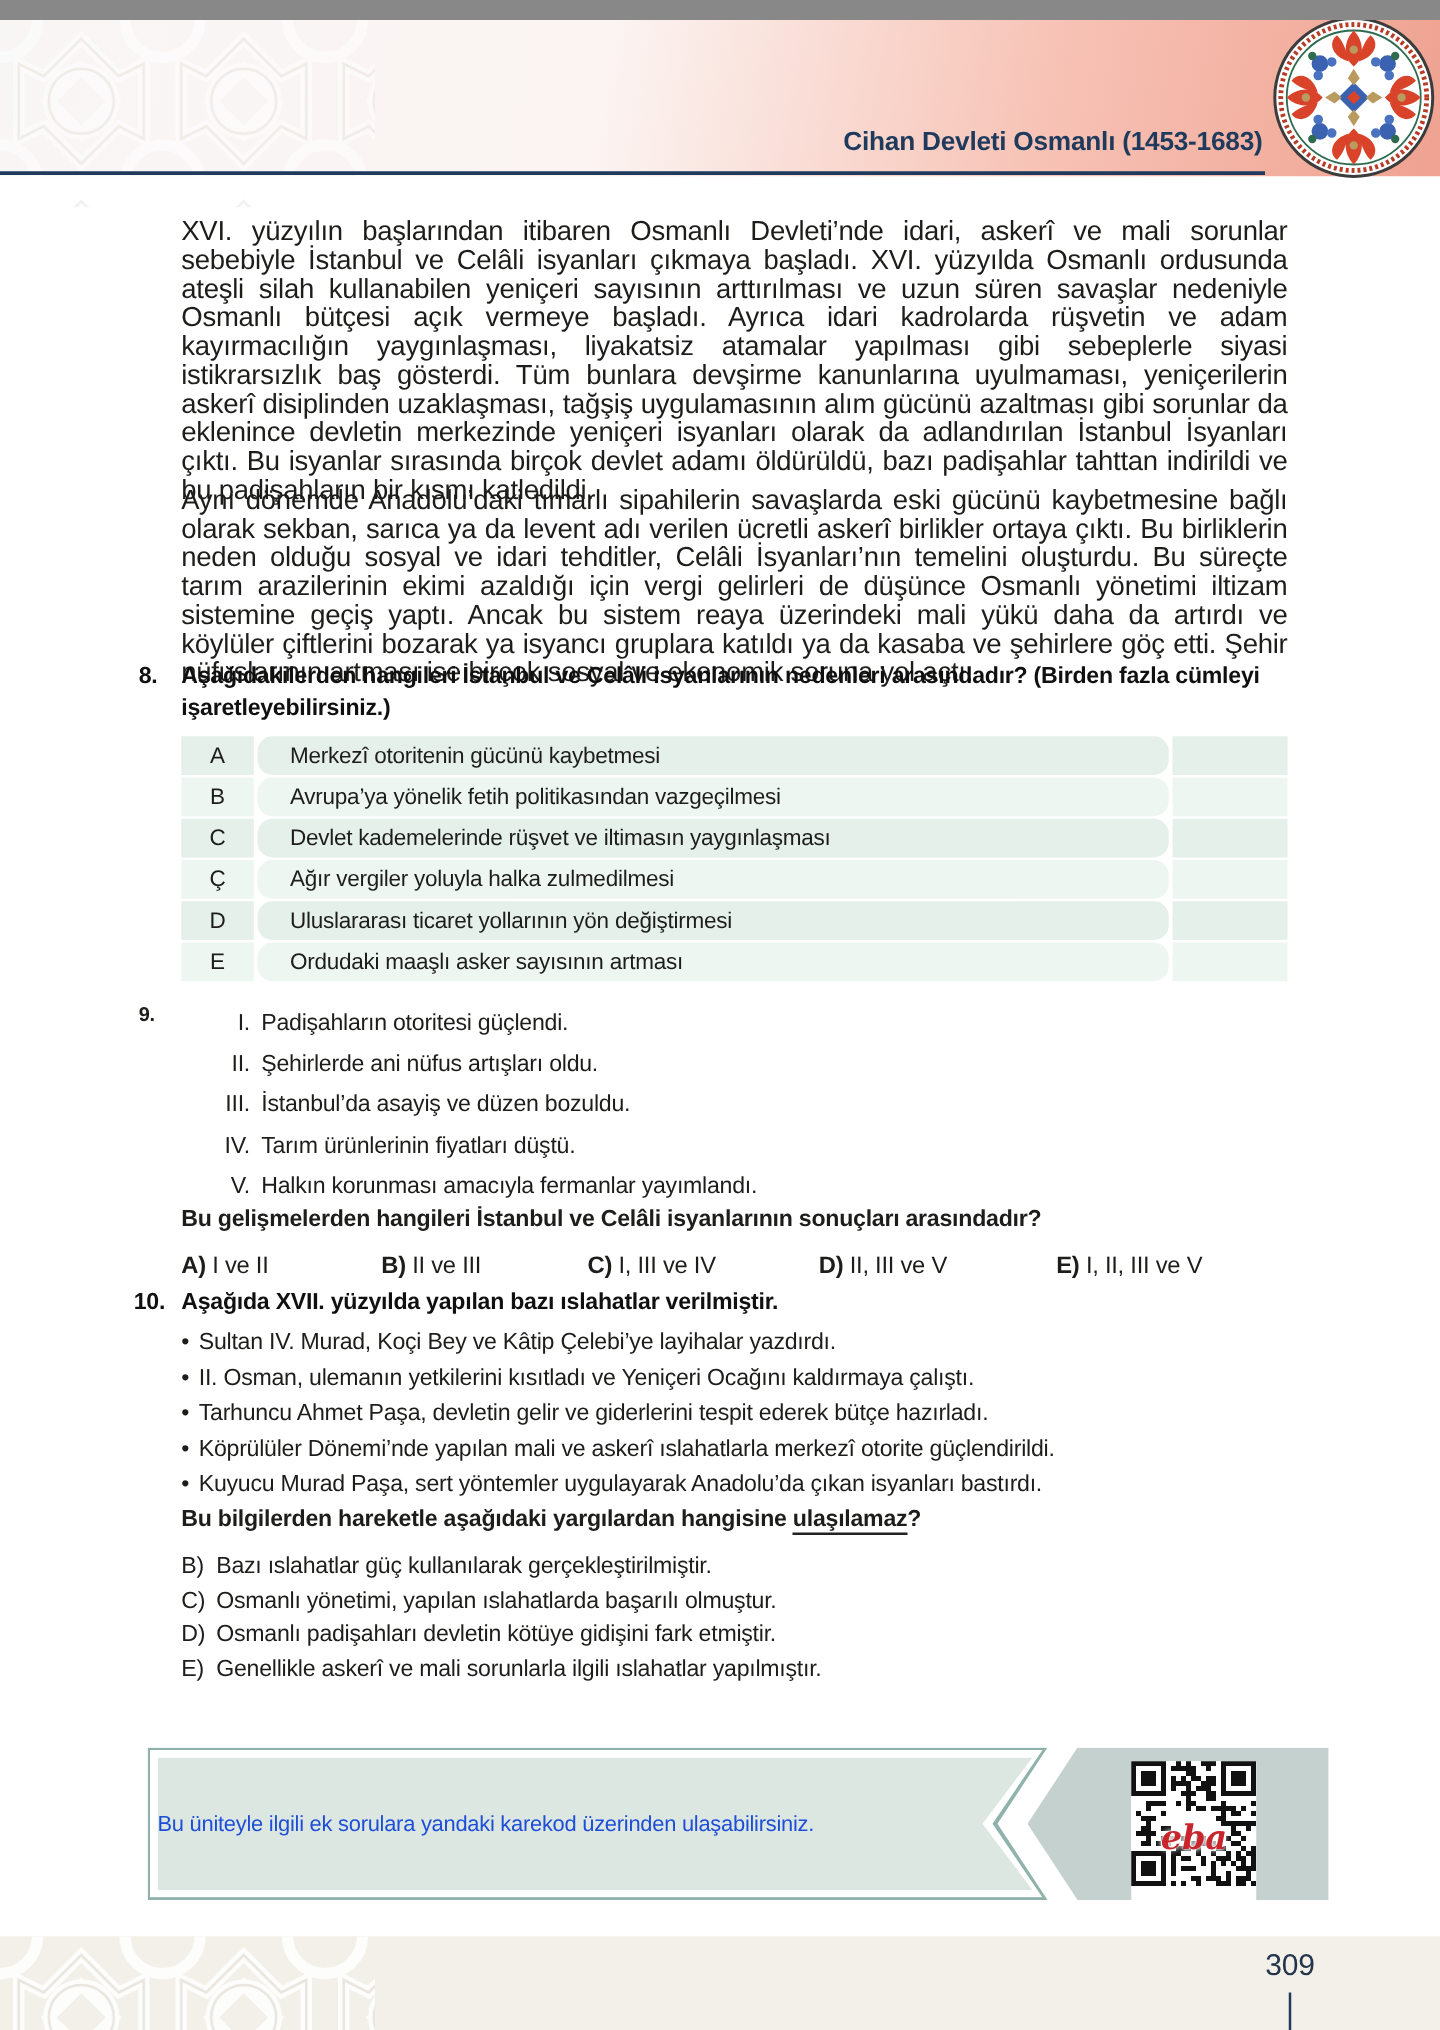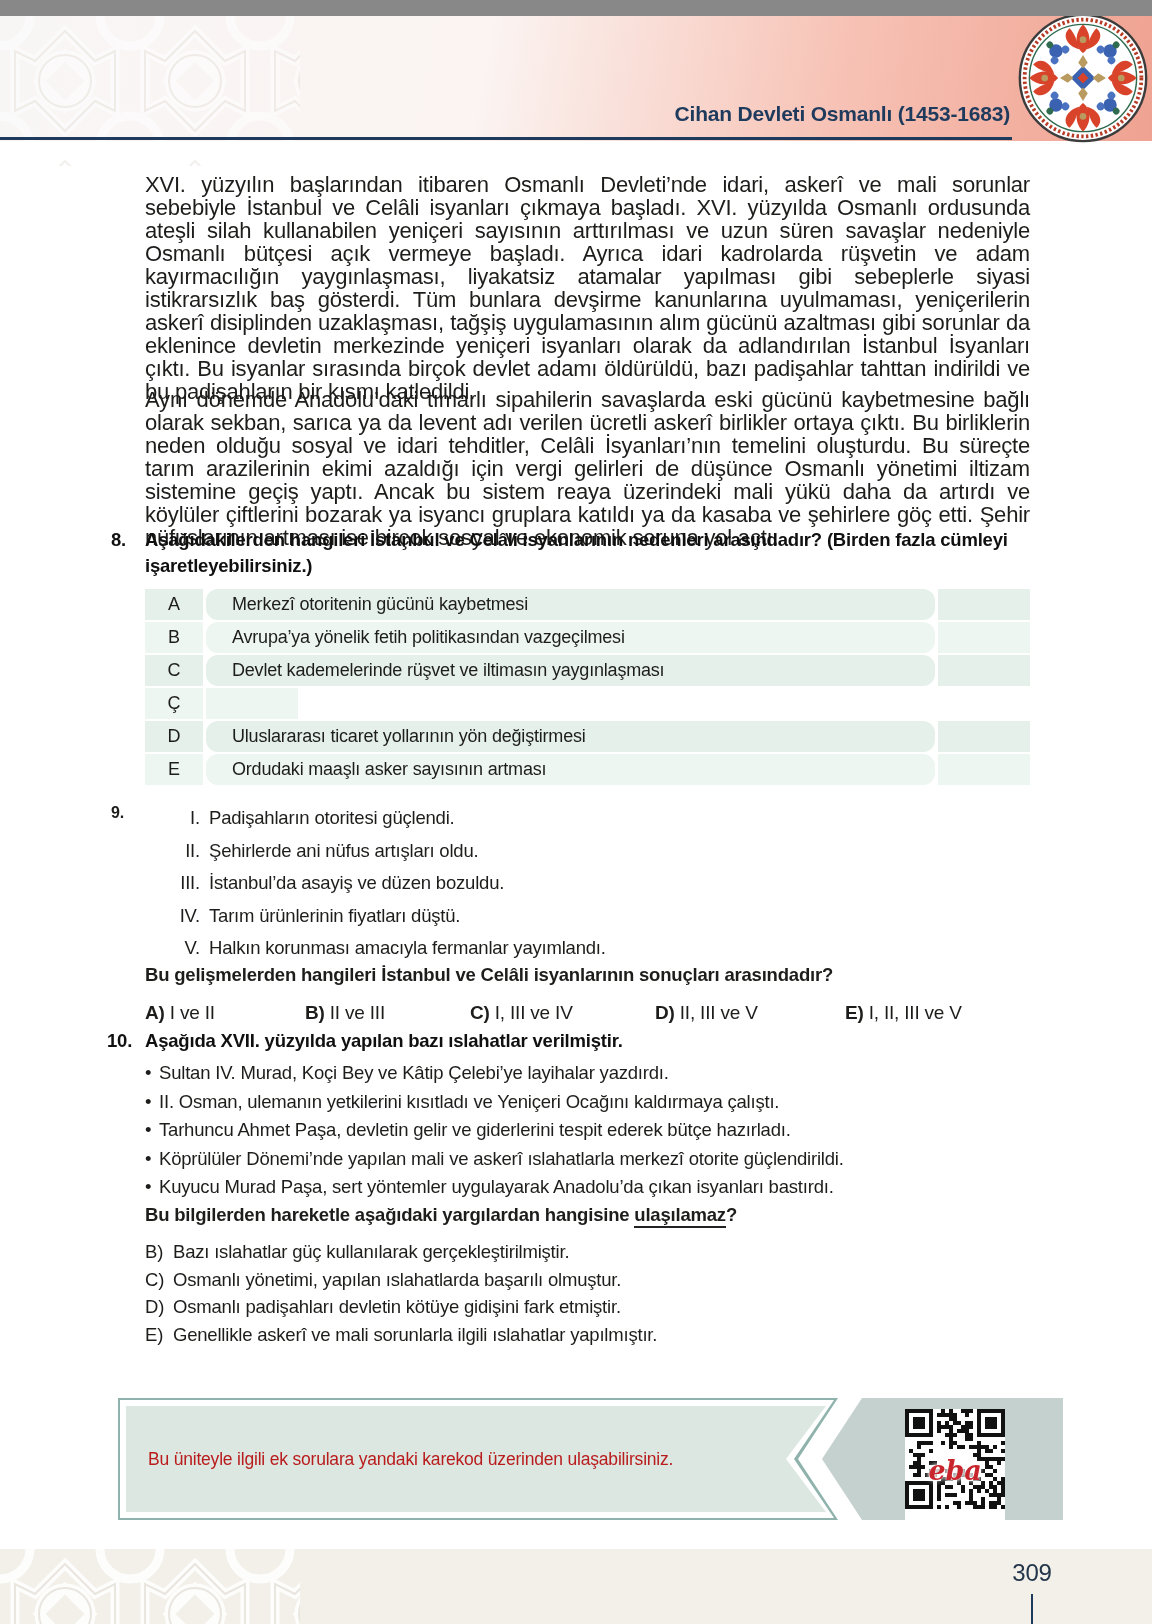--- a/index.html
+++ b/index.html
@@ -56,21 +56,21 @@
   .footer-box{position:absolute;left:118px;top:1382px;width:945px;height:122px;}
   .panel{position:absolute;left:700px;top:0;width:245px;height:122px;background:#c5d1cf;
     clip-path:polygon(44px 0,100% 0,100% 100%,44px 100%,4px 50%);}
   .notebox-border{position:absolute;left:0;top:0;width:720px;height:122px;background:#8fb3ac;
     clip-path:polygon(0 0,100% 0,calc(100% - 40px) 50%,100% 100%,0 100%);}
   .notebox-white{position:absolute;left:2px;top:2px;width:714px;height:118px;background:#ffffff;
     clip-path:polygon(0 0,100% 0,calc(100% - 40px) 50%,100% 100%,0 100%);}
   .notebox-fill{position:absolute;left:8px;top:8px;width:700px;height:106px;background:#dde7e2;
     clip-path:polygon(0 0,100% 0,calc(100% - 40px) 50%,100% 100%,0 100%);
     display:flex;align-items:center;}
-  .note-text{padding-left:22px;font-size:17.5px;color:#b91c1c;}
+  .note-text{font-size:17.5px;color:#1d4ed8;}
   .qr-wrap{position:absolute;left:787px;top:11px;width:100px;height:124px;background:#fff;}
   .qr-wrap svg{display:block;}
   .eba{position:absolute;left:50%;top:50%;transform:translate(-50%,-52%);
     font-family:"DejaVu Serif",serif;font-style:italic;font-weight:700;font-size:27px;
     color:#c9252c;text-shadow:0 0 4px #fff,0 0 6px #fff,0 0 2px #fff;pointer-events:none;}
   
   .bottom-band{position:absolute;left:0;top:1533px;width:1152px;height:91px;background:#f3f0ea;}
   .bottom-band .pattern{position:absolute;inset:0;opacity:.9;}
   .page-number{position:absolute;left:1002px;top:1543px;width:60px;text-align:center;
     font-size:24px;color:#22354a;}
@@ -165,20 +165,21 @@
         <div class="ttext">Avrupa’ya yönelik fetih politikasından vazgeçilmesi</div>
         <div class="tmark"></div>
       </div>
       <div class="trow row-d">
         <div class="tletter">C</div>
         <div class="ttext">Devlet kademelerinde rüşvet ve iltimasın yaygınlaşması</div>
         <div class="tmark"></div>
       </div>
       <div class="trow row-l">
         <div class="tletter">Ç</div>
+        <div class="ttext">Ağır vergiler yoluyla halka zulmedilmesi</div>
         <div class="tmark"></div>
       </div>
       <div class="trow row-d">
         <div class="tletter">D</div>
         <div class="ttext">Uluslararası ticaret yollarının yön değiştirmesi</div>
         <div class="tmark"></div>
       </div>
       <div class="trow row-l">
         <div class="tletter">E</div>
         <div class="ttext">Ordudaki maaşlı asker sayısının artması</div>

